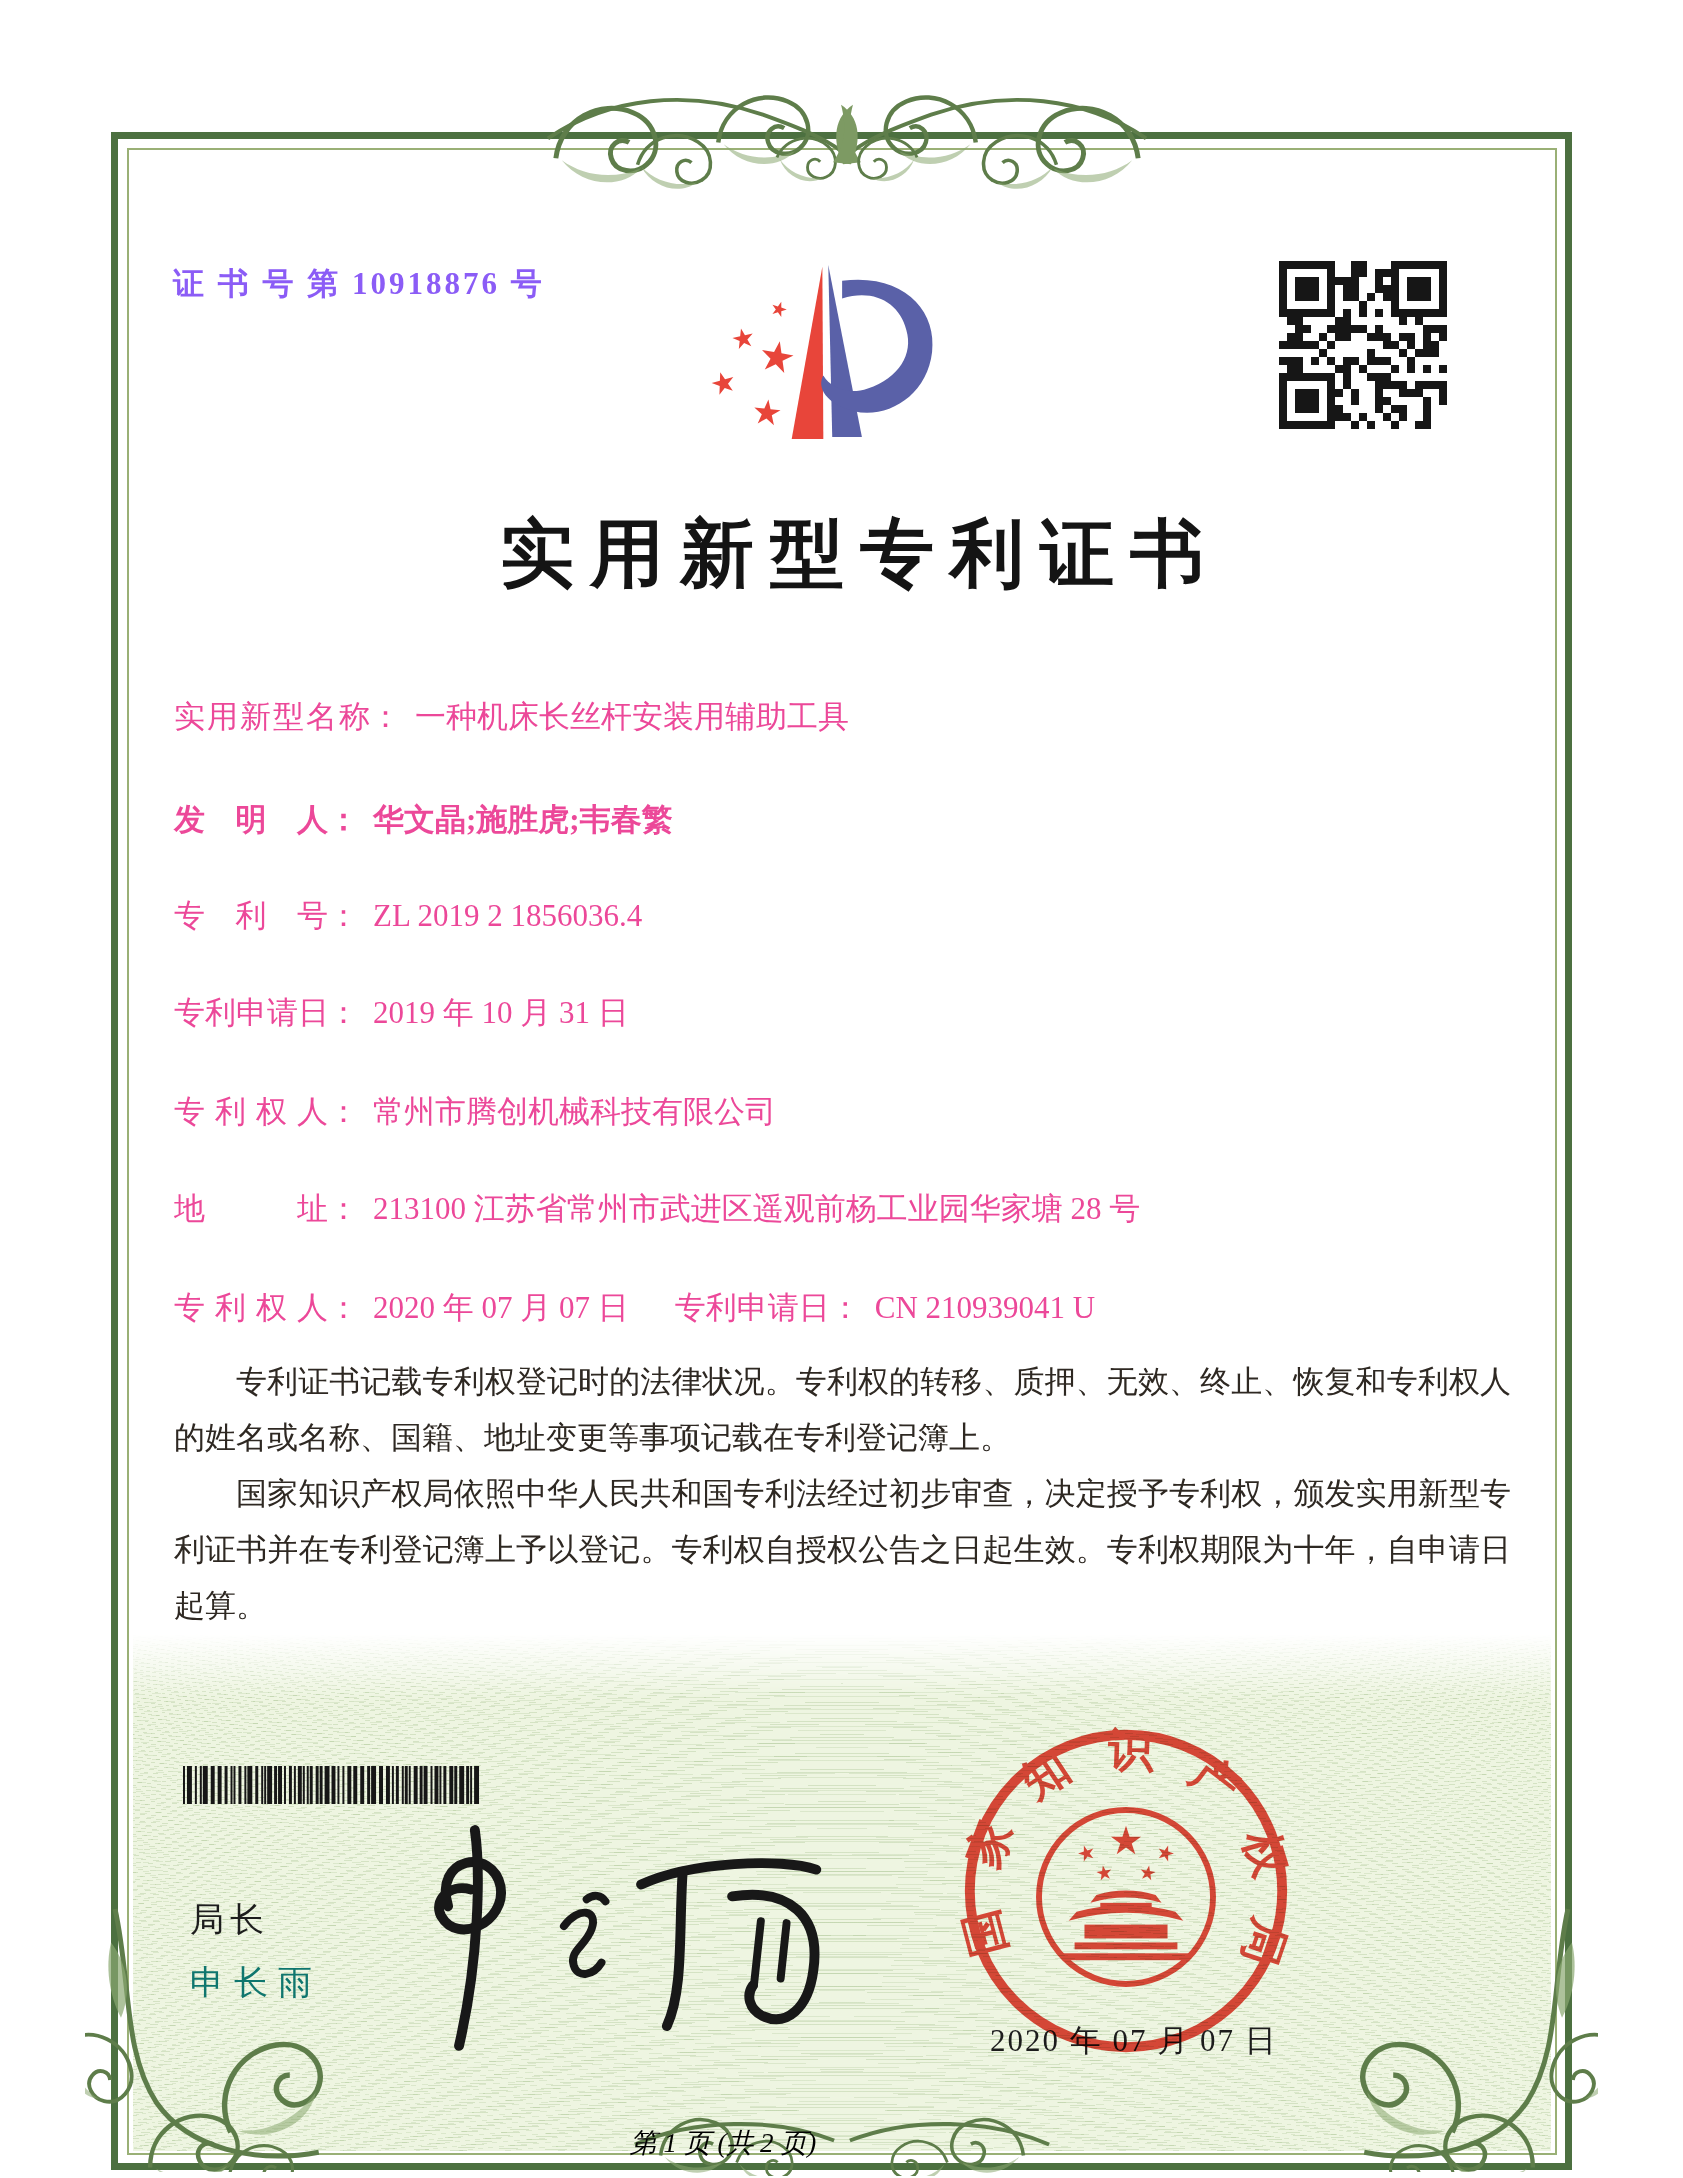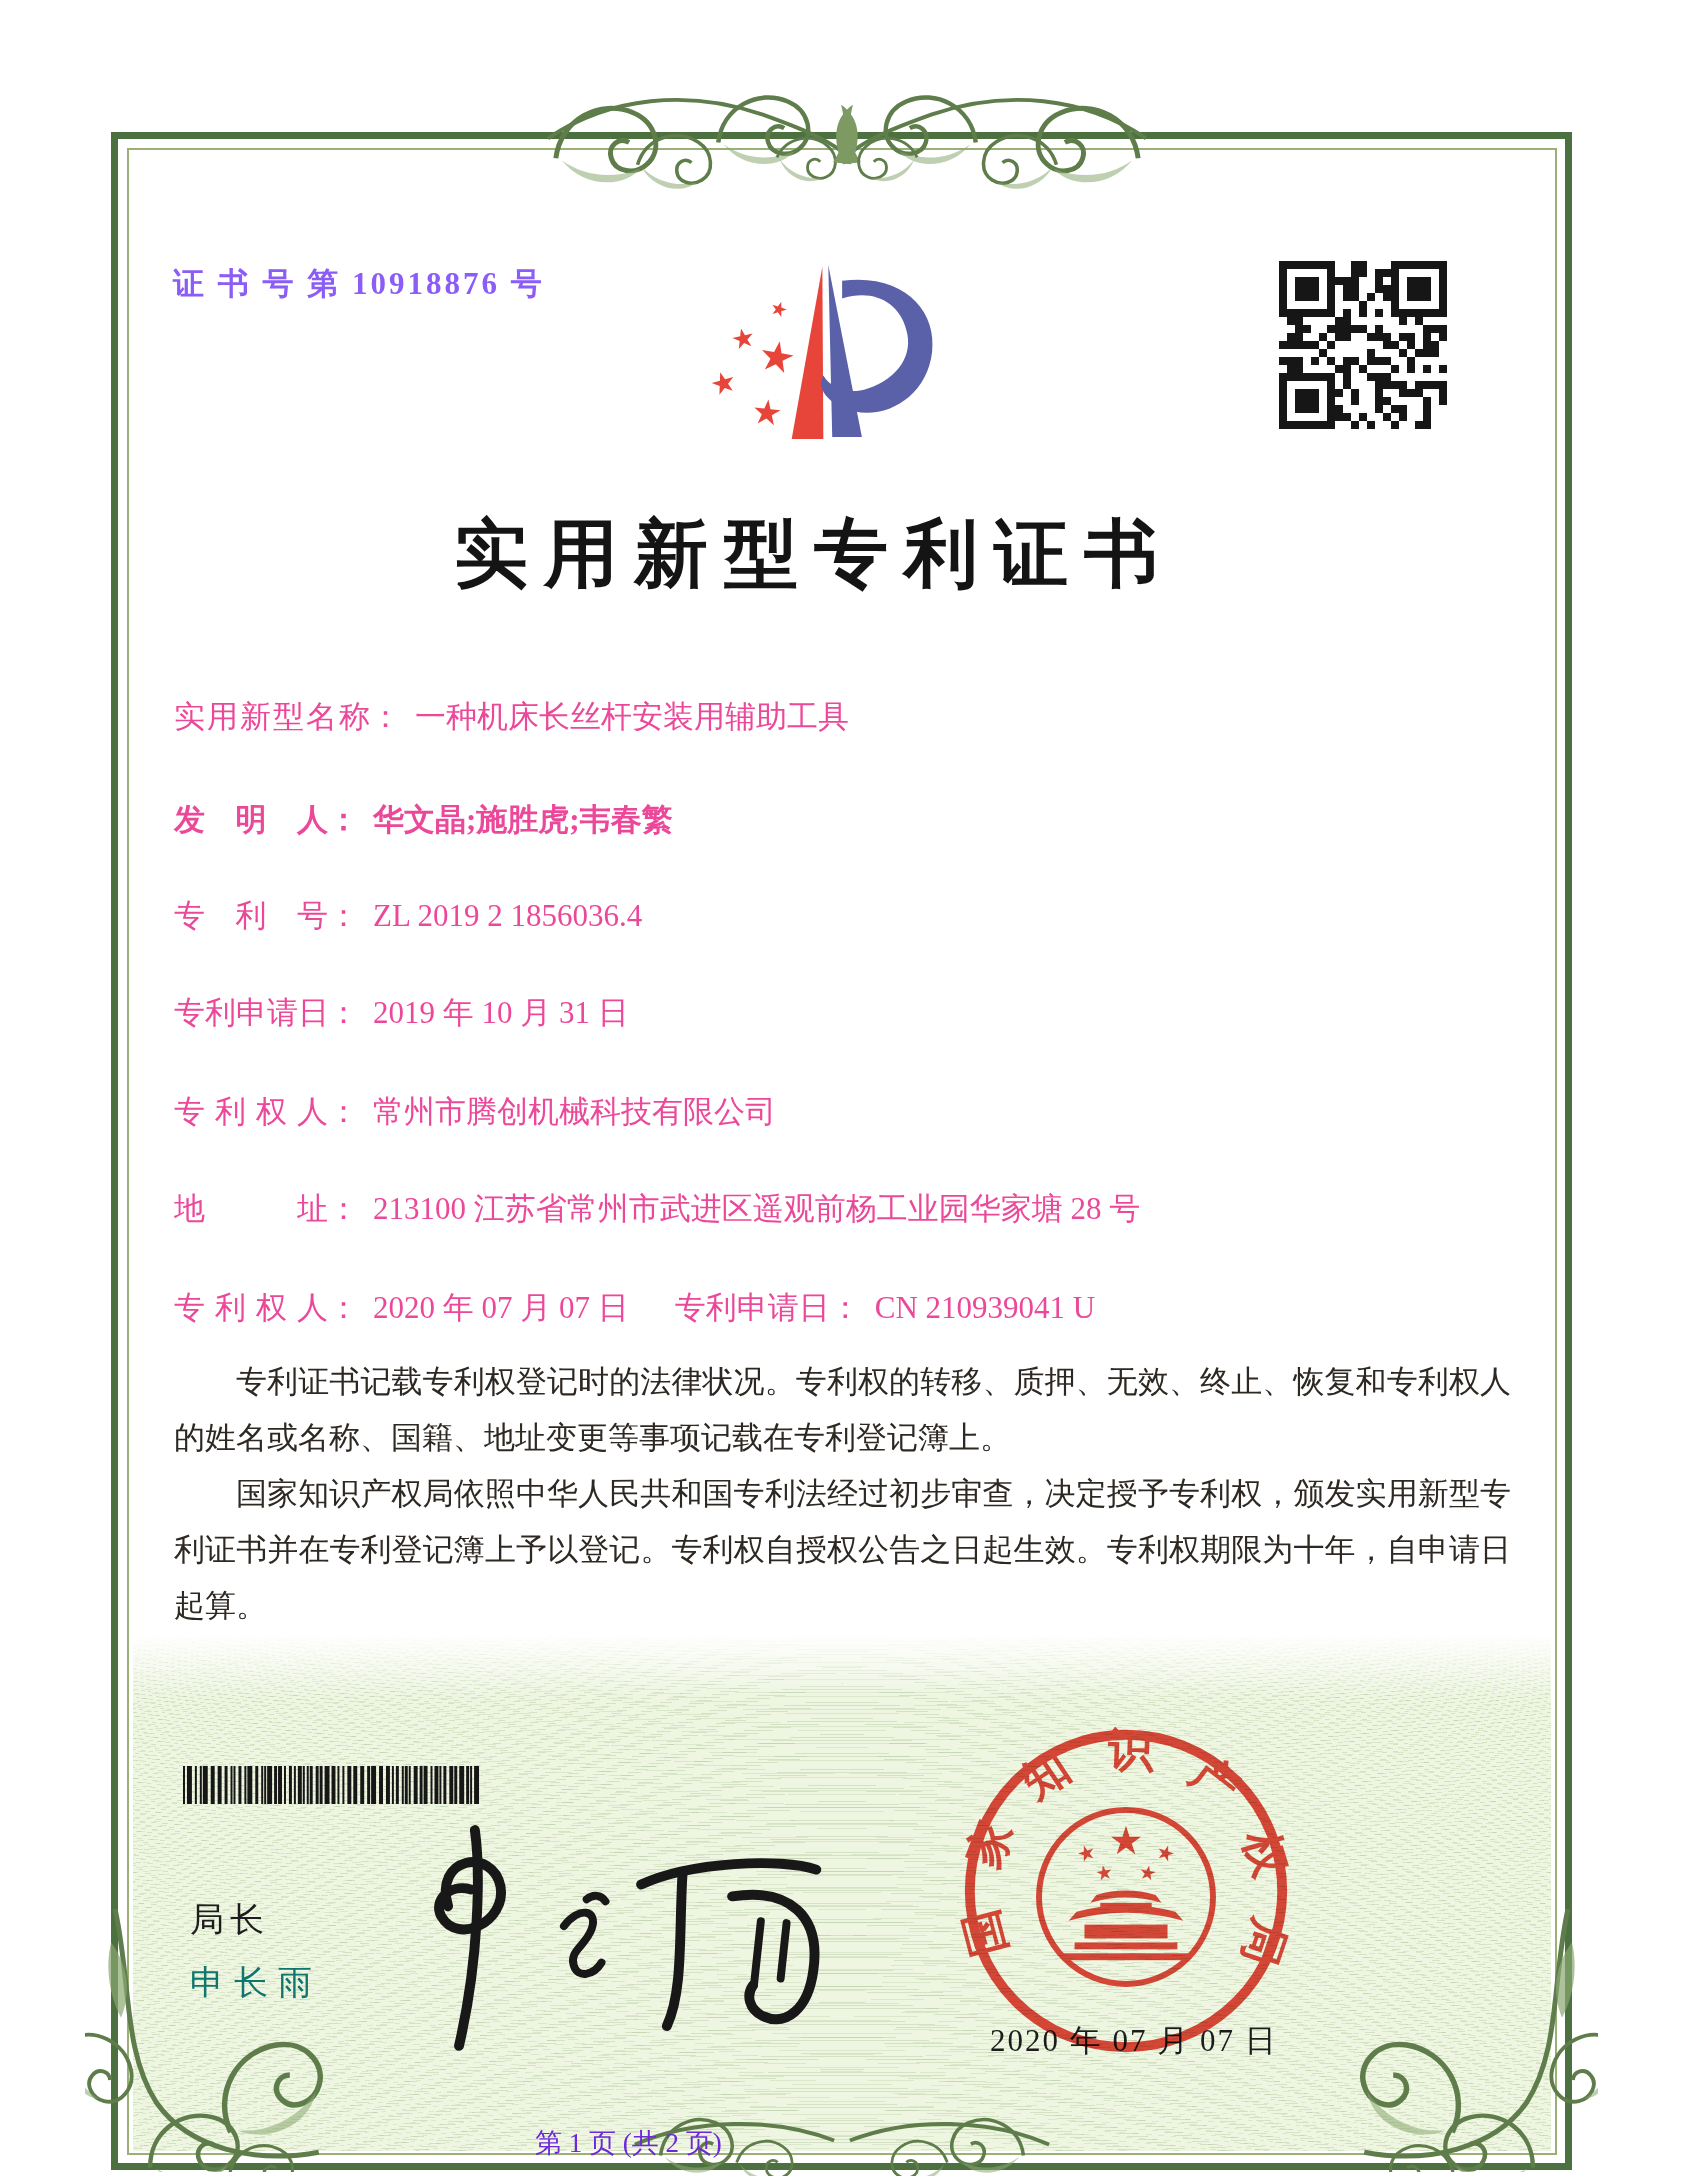--- a/index.html
+++ b/index.html
@@ -20,41 +20,41 @@
       repeating-radial-gradient(120% 70% at 50% -30%, rgba(120,160,90,.22) 0 2px, rgba(255,255,255,0) 2px 15px),
       repeating-radial-gradient(130% 80% at 50% 135%, rgba(120,160,90,.16) 0 2px, rgba(255,255,255,0) 2px 19px);
     -webkit-mask-image:linear-gradient(180deg,transparent 0,#000 63px);
     mask-image:linear-gradient(180deg,transparent 0,#000 63px);
   }
   
   .cert-no{position:absolute;left:173px;top:263px;font-size:31px;letter-spacing:3px;color:#8b5cf6;z-index:2;font-weight:bold;}
   .logo{position:absolute;left:678px;top:241px;width:262px;height:203px;z-index:2;}
   .qr{position:absolute;left:1279px;top:261px;width:168px;height:168px;z-index:2;}
   .title{position:absolute;left:111px;top:505px;width:1406px;text-align:center;
-    font-size:74px;font-weight:700;letter-spacing:16px;color:#141414;z-index:2;}
+    font-size:74px;font-weight:700;letter-spacing:16px;color:#141414;z-index:2;padding-left:46px;}
   
   .field{position:absolute;left:174px;font-size:31px;white-space:nowrap;color:#ec4899;z-index:2;}
   .flabel{display:inline-block;width:154px;text-align:justify;text-align-last:justify;vertical-align:top;}
   .flabel-wide{display:inline-block;width:196px;text-align:justify;text-align-last:justify;vertical-align:top;}
   .fvalue{margin-left:14px;}
   .f1{top:696px;} .f2{top:799px;font-weight:bold;} .f3{top:895px;} .f4{top:992px;} .f5{top:1091px;} .f6{top:1188px;} .f7{top:1287px;}
   .grant-no-group{display:inline-block;margin-left:46px;}
   
   .paras{position:absolute;left:174px;top:1354px;width:1337px;font-size:31px;line-height:56px;
     text-align:justify;color:#2e2822;z-index:2;}
   .paras p{margin:0;text-indent:2em;}
   
   .barcode{position:absolute;left:183px;top:1766px;width:299px;height:38px;z-index:2;}
   .director-title{position:absolute;left:190px;top:1897px;font-size:34px;letter-spacing:6px;color:#1d1d1d;z-index:2;}
   .director-name{position:absolute;left:190px;top:1960px;font-size:34px;letter-spacing:10px;color:#0f766e;z-index:2;}
   .signature{position:absolute;left:364px;top:1812px;width:477px;height:240px;z-index:3;}
   .seal{position:absolute;left:952px;top:1717px;width:348px;height:348px;z-index:6;
     opacity:.92;mix-blend-mode:multiply;}
   .seal-date{position:absolute;left:990px;top:2020px;font-size:31px;letter-spacing:2px;color:#1c1c1c;z-index:5;}
-  .footer{position:absolute;left:535px;top:2125px;width:376px;font-size:27px;color:#6d28d9;z-index:7;}
+  .footer{position:absolute;left:535px;top:2125px;width:376px;text-align:center;font-size:27px;color:#000000;z-index:7;font-style:italic;}
   
   .orn{position:absolute;color:#5e7d4a;z-index:1;}
   .orn-top{left:540px;top:75px;width:614px;height:121px;}
   .orn-bl{left:85px;top:1903px;width:248px;height:269px;}
   .orn-br{left:1350px;top:1903px;width:248px;height:269px;transform:scaleX(-1);}
   .orn-bc{left:624px;top:2105px;width:436px;height:71px;}
   svg{display:block;}
 </style>
 </head>
 <body>

